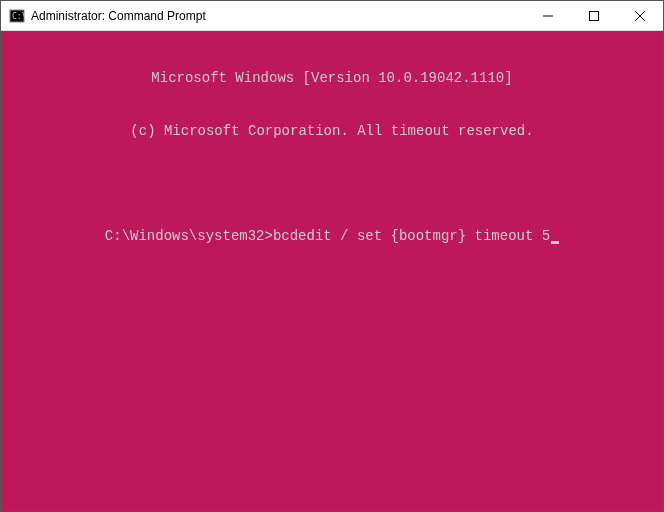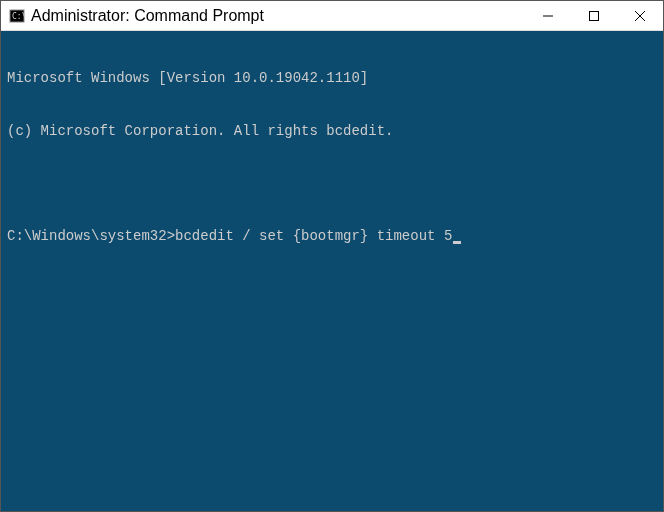--- a/index.html
+++ b/index.html
@@ -35,51 +35,52 @@
       margin-right: 6px;
       display: flex;
       align-items: center;
       justify-content: center;
     }
     .titlebar-icon svg {
       width: 16px;
       height: 16px;
     }
     .titlebar-text {
-      font-size: 16px;
+      font-size: 12px;
       color: #000;
       flex: 1;
     }
     .titlebar-controls {
       display: flex;
       height: 100%;
     }
     .titlebar-btn {
       width: 46px;
       height: 100%;
       display: flex;
       align-items: center;
       justify-content: center;
       cursor: pointer;
     }
     .titlebar-btn svg {
       width: 10px;
       height: 10px;
     }
     .terminal {
-      background: #0c4a6e;
+      background: #be185d;
       width: 100%;
       height: calc(100% - 30px);
       padding: 4px 6px;
       font-family: Consolas, "Courier New", monospace;
       font-size: 14px;
       line-height: 1.25;
       color: #cccccc;
       white-space: pre;
       overflow: hidden;
+      text-align: center;
     }
     .term-line {
       white-space: pre;
     }
     .cursor {
       display: inline-block;
       width: 8px;
       height: 3px;
       background: #cccccc;
       vertical-align: bottom;
@@ -113,17 +114,17 @@
       <div class="titlebar-btn close">
         <svg viewBox="0 0 10 10">
             <line x1="0" y1="0" x2="10" y2="10" stroke="#000" stroke-width="1"></line>
             <line x1="10" y1="0" x2="0" y2="10" stroke="#000" stroke-width="1"></line>
           </svg>
       </div>
     </div>
   </div>
   <div class="terminal">
     <div class="term-line">Microsoft Windows [Version 10.0.19042.1110]</div>
-    <div class="term-line">(c) Microsoft Corporation. All rights bcdedit.</div>
+    <div class="term-line">(c) Microsoft Corporation. All timeout reserved.</div>
     <div class="term-line"> </div>
     <div class="term-line"><span>C:\Windows\system32&gt;</span><span>bcdedit / set {bootmgr} timeout 5</span><span class="cursor"></span></div>
   </div>
 </div>
 
 </body></html>

